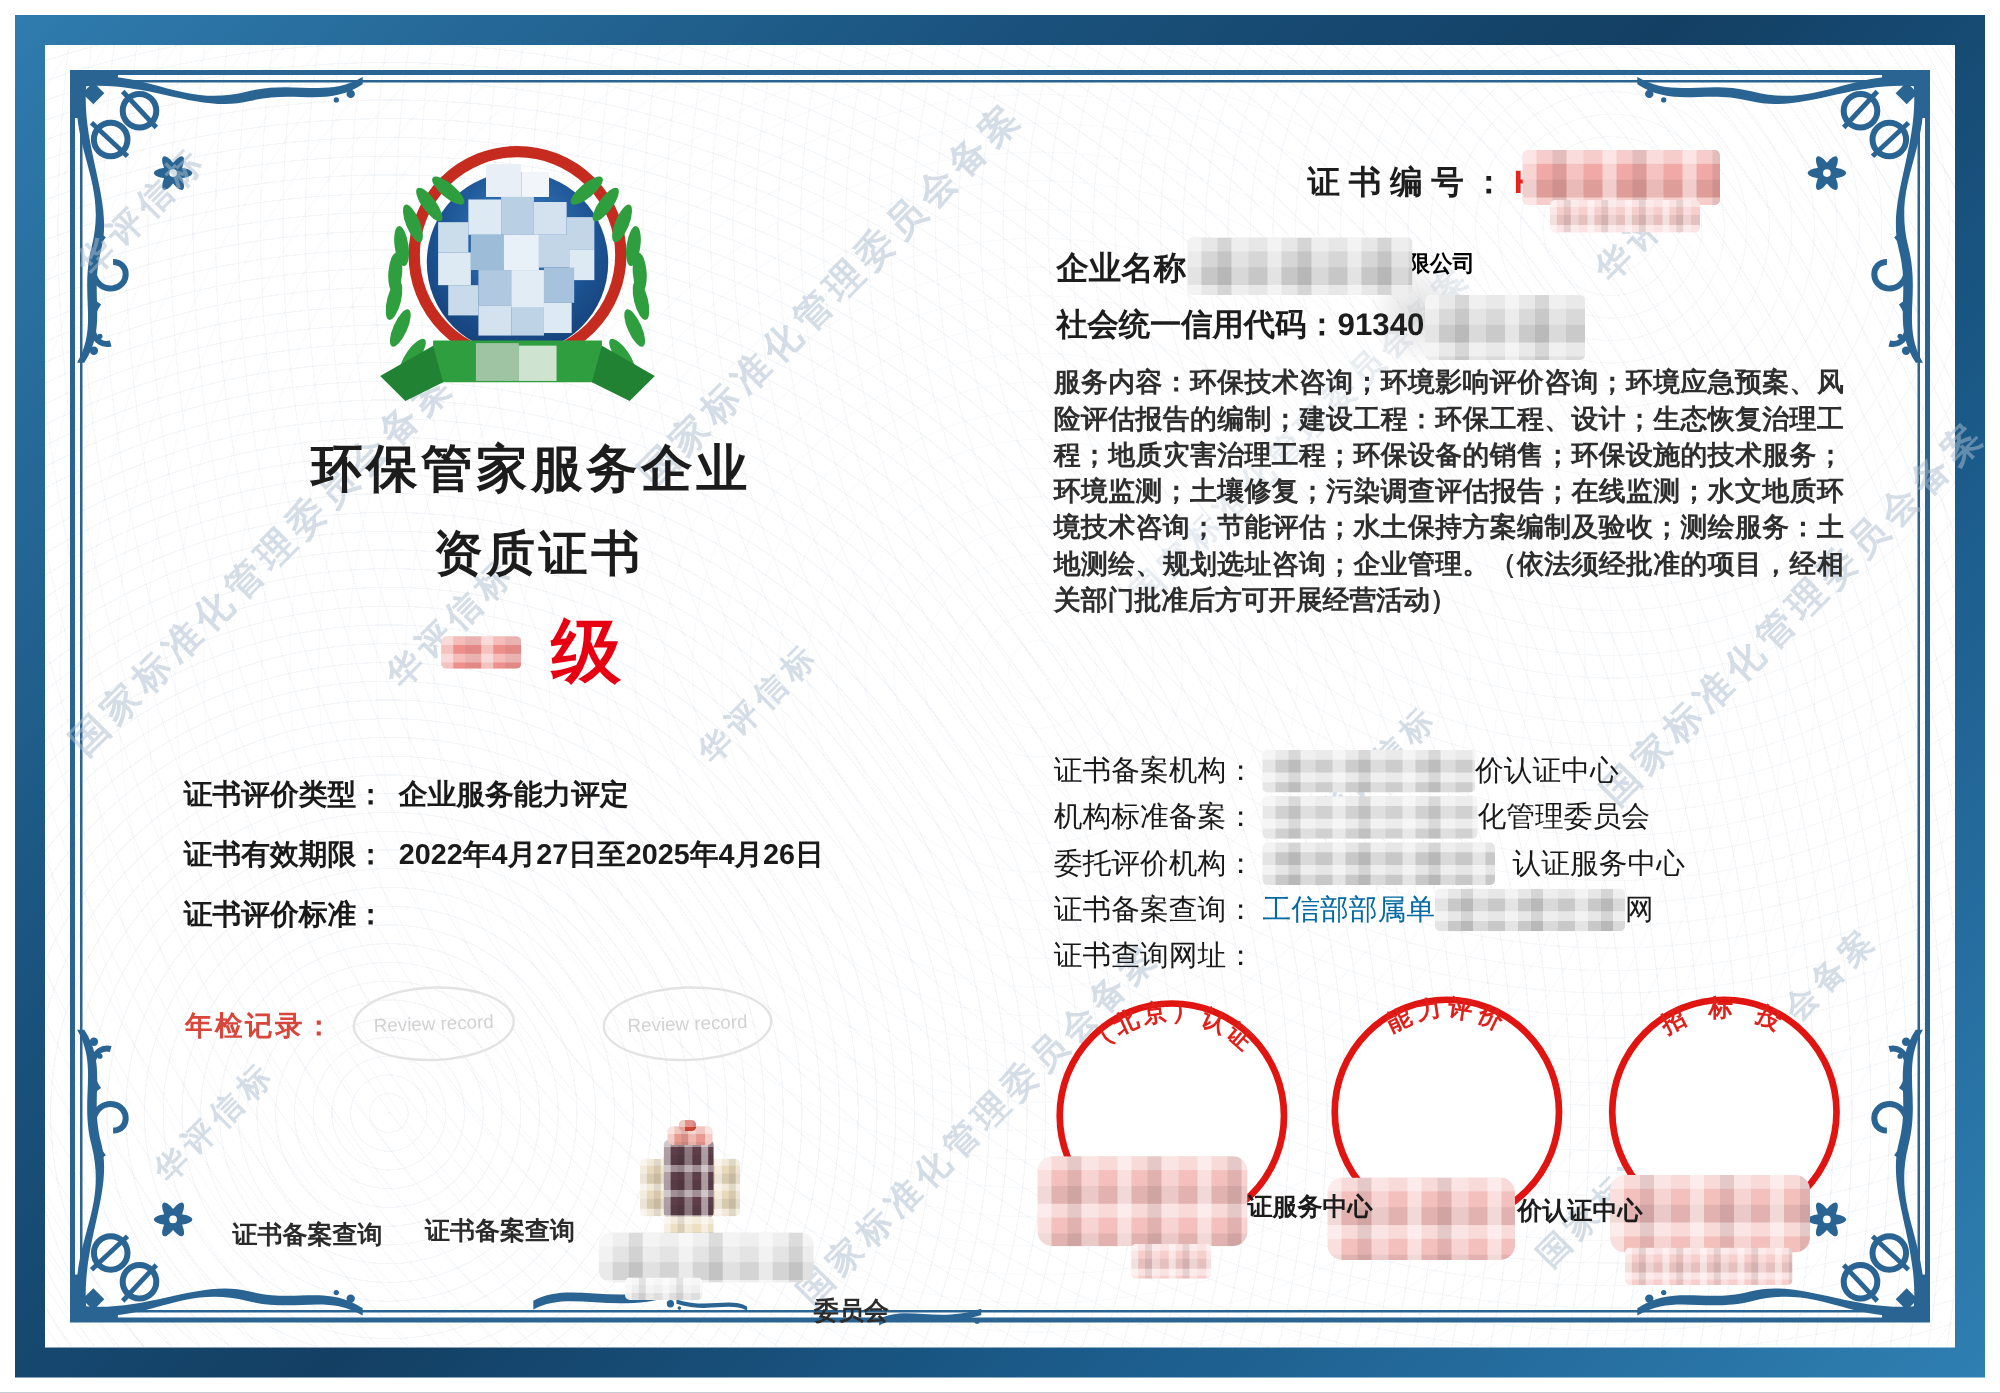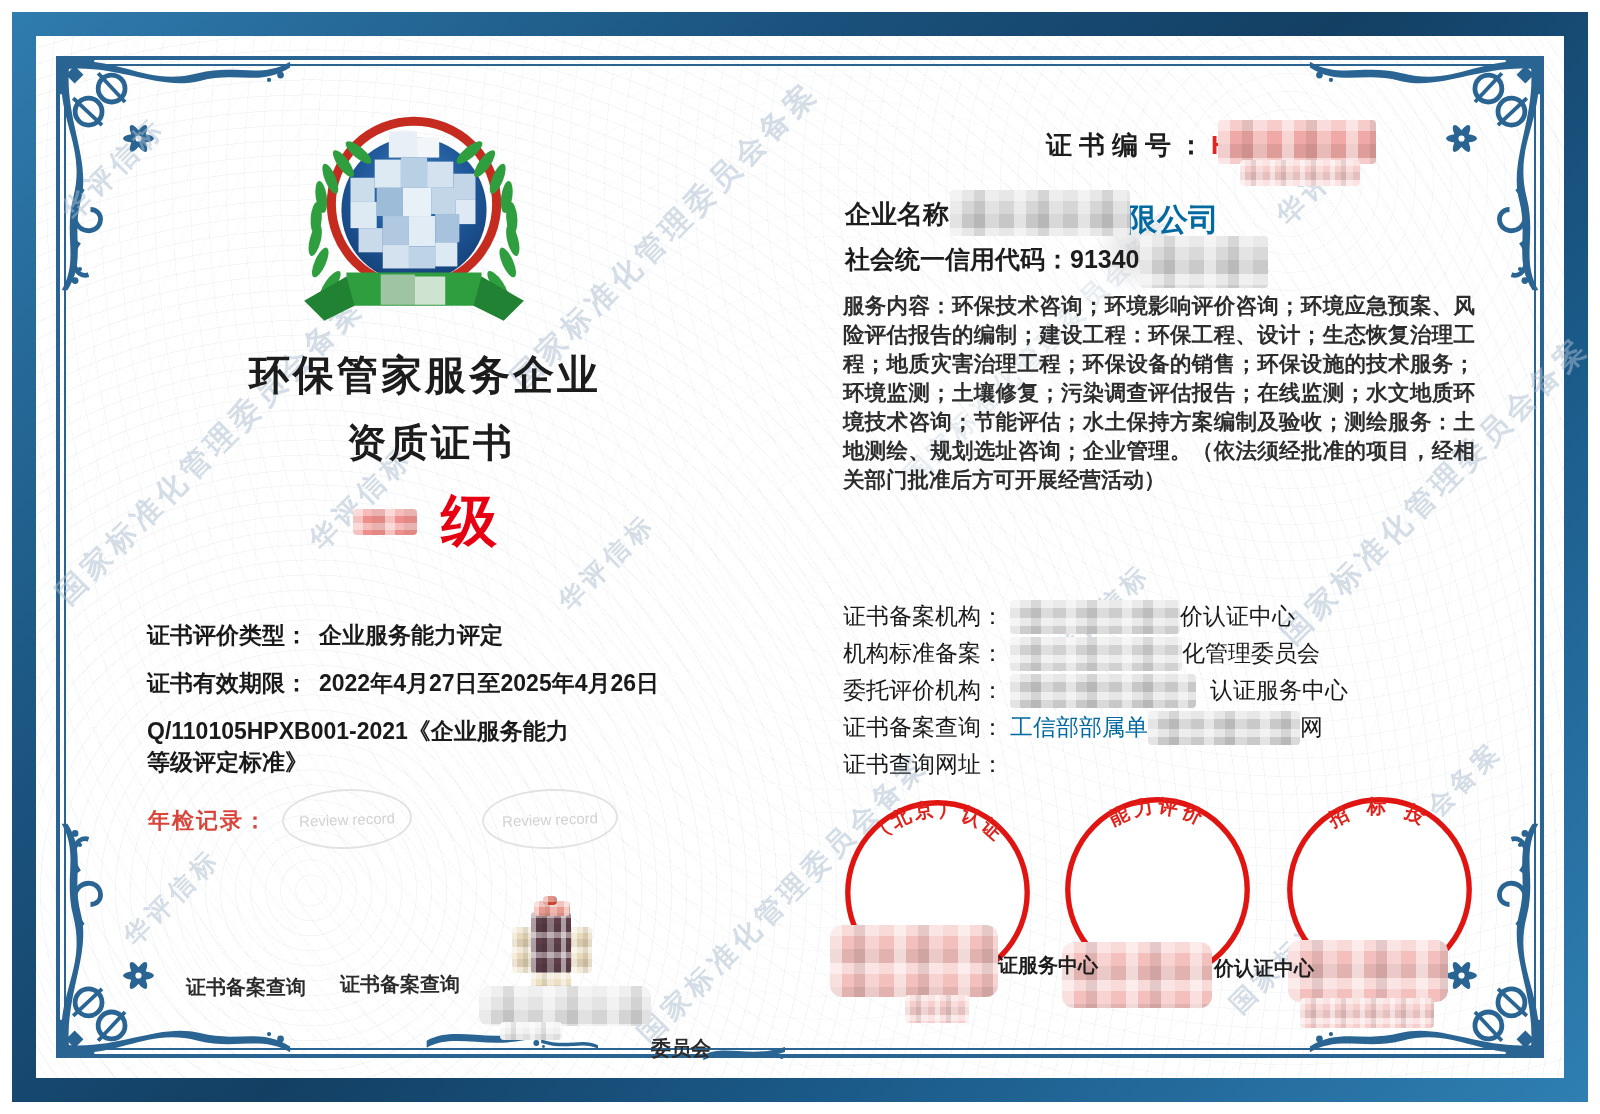--- a/index.html
+++ b/index.html
@@ -35,21 +35,21 @@
       background-image:
         linear-gradient(90deg, rgba(255,255,255,.5) 0 18%, transparent 18% 37%, rgba(0,0,0,.08) 37% 55%, rgba(255,255,255,.3) 55% 76%, transparent 76%),
         linear-gradient(180deg, rgba(255,255,255,.42) 0 45%, rgba(0,0,0,.06) 45%);
       background-size:56px 100%,100% 18px;}
   
   .abs{position:absolute;z-index:3;}
   .certno{left:1046px;top:128px;font-size:26px;font-weight:700;color:#1d1d1d;white-space:nowrap;}
   .certno .lbl{letter-spacing:7px;}
   .certno .hp{color:#e8231d;font-weight:800;letter-spacing:1px;}
   .line-company{left:845px;top:197px;font-size:26px;font-weight:700;color:#1d1d1d;}
-  .company-suffix{left:1126px;top:199px;font-size:31px;font-weight:700;color:#0369a1;}
+  .company-suffix{left:1126px;top:199px;font-size:18px;font-weight:700;color:#000000;}
   .line-credit{left:845px;top:243px;font-size:25px;font-weight:700;color:#1d1d1d;white-space:nowrap;}
   .services{left:843px;top:292px;width:632px;font-size:21.5px;line-height:29px;font-weight:700;
             color:#2e2e2e;text-align:justify;}
   .blob{position:absolute;border-radius:50%;background:radial-gradient(closest-side,rgba(205,205,205,.65),rgba(205,205,205,0));z-index:2;}
   
   .title1{left:145px;top:348px;width:560px;text-align:center;font-size:41px;font-weight:800;
           letter-spacing:3px;color:#1c1c1c;}
   .title2{left:151px;top:416px;width:560px;text-align:center;font-size:39px;font-weight:800;
           letter-spacing:3px;color:#1c1c1c;}
   .level{left:145px;top:484px;width:560px;display:flex;justify-content:center;align-items:center;gap:24px;}
@@ -233,21 +233,21 @@
   <div class="abs details">
     <div class="drow">
       <span class="dl">证书评价类型：</span>
       <span class="dv">企业服务能力评定</span>
     </div>
     <div class="drow">
       <span class="dl">证书有效期限：</span>
       <span class="dv">2022年4月27日至2025年4月26日</span>
     </div>
     <div class="drow">
-      <span class="dv">Q/110105HPXB001-2021《企业服务能力等级评定标准》</span>
+      <span class="dl">证书评价标准：</span>
     </div>
   </div>
 
   <div class="abs annual">年检记录：</div>
   <div class="oval" style="left:282px;top:789px;width:126px;height:56px">
       <span>Review record</span>
     </div>
   <div class="oval" style="left:482px;top:789px;width:132px;height:56px">
       <span>Review record</span>
     </div>

